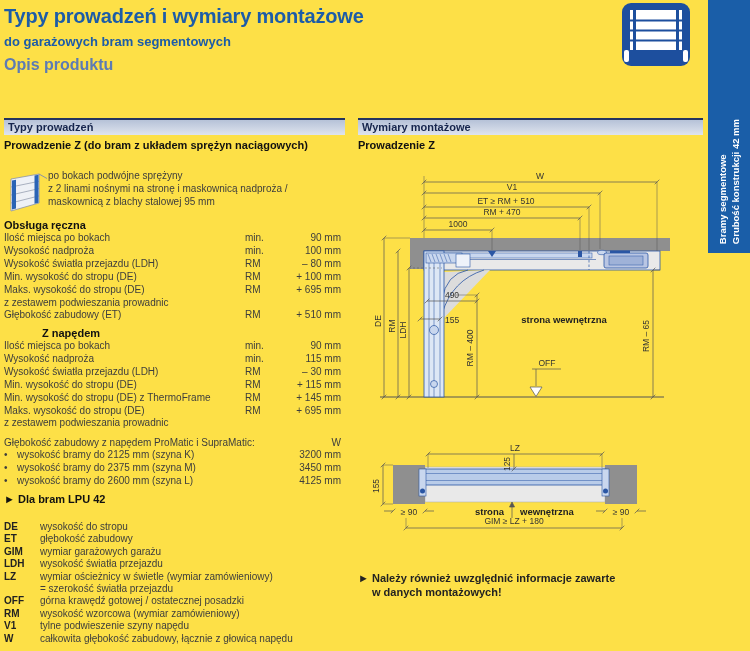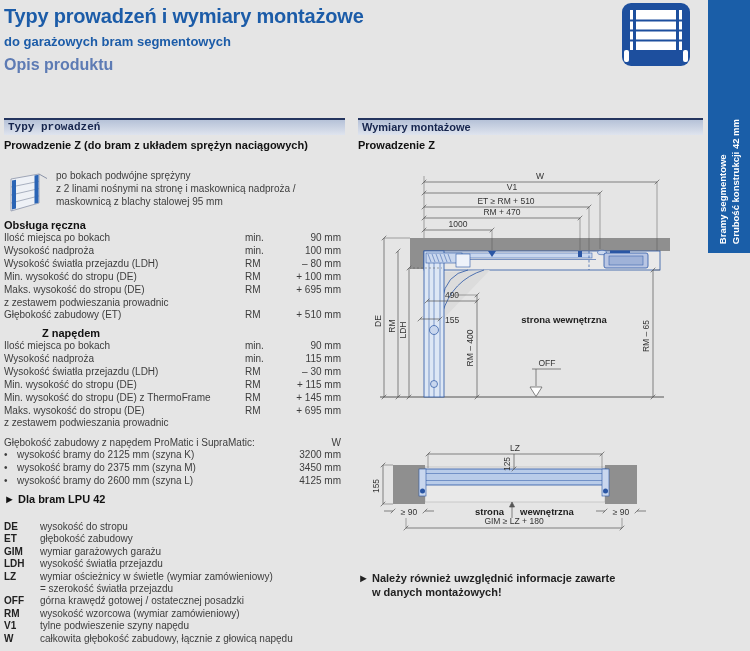--- a/index.html
+++ b/index.html
@@ -1,45 +1,45 @@
 <!DOCTYPE html>
 <html><head>
 <meta charset="utf-8">
 <style>
   * { margin:0; padding:0; box-sizing:border-box; }
   html,body { background:#fff; }
   .page {
-    position:relative; width:750px; height:651px; background:#e5e5e5;
+    position:relative; width:750px; height:651px; background:#fde047;
     font-family:"Liberation Sans", sans-serif; color:#3d3d3d; overflow:hidden;
   }
   .abs { position:absolute; }
   .title { left:4px; top:5px; font-size:20px; font-weight:bold; color:#1c5ca8; letter-spacing:-0.2px; }
   .subtitle { left:4px; top:34px; font-size:13px; font-weight:bold; color:#1c5ca8; }
   .opis { left:4px; top:56px; font-size:16px; font-weight:bold; color:#5d7bb4; }
   .door-icon { left:622px; top:3px; }
   .sidebar {
     right:0; top:0; width:42px; height:253px; background:#1a5ea8;
     display:flex; align-items:flex-end; justify-content:center; padding-bottom:9px;
   }
   .sidebar-text {
     writing-mode:vertical-rl; transform:rotate(180deg);
     color:#fff; font-weight:bold; font-size:9.5px; line-height:13px; text-align:left;
   }
   .section-bar {
     height:17px; background:linear-gradient(180deg,#b6c2d8,#dfe4ee);
     border-top:2px solid #24355f; font-weight:bold; font-size:11px; color:#16254d;
     padding:1px 0 0 4px;
   }
-  .bar-left { left:4px; top:118px; width:341px;font-family:Liberation Mono, monospace; }
+  .bar-left { left:4px; top:118px; width:341px; }
   .bar-right { left:358px; top:118px; width:345px; }
   .colhead { font-size:11px; font-weight:bold; color:#111; }
   .lh { left:4px; top:139px; width:341px; }
   .rh { left:358px; top:139px; }
   .intro { left:4px; top:167px; width:341px; display:flex; }
-  .intro-txt { margin-left:8px; font-size:10px; line-height:13px; color:#3d3d3d; padding-top:2px; }
+  .intro-txt { margin-left:0; font-size:10px; line-height:13px; color:#3d3d3d; padding-top:2px; }
   .subhead { font-size:11px; font-weight:bold; color:#111;text-align:right; }
   .tbl { left:4px; width:337px; font-size:10px; color:#3d3d3d; }
   .trow { display:grid; grid-template-columns:minmax(0,1fr) 44px 52px; line-height:12.9px; }
   .trow .val { text-align:right; }
   .depth { left:4px; top:436px; width:337px; font-size:10px; color:#3d3d3d; }
   .drow-h { display:grid; grid-template-columns:1fr 56px; line-height:13px; }
   .drow { display:grid; grid-template-columns:13px 1fr 56px; line-height:12.9px; }
   .drow .val, .drow-h .val { text-align:right; }
   .lpu { left:4px; top:493px; font-size:11px; font-weight:bold; color:#111; }
   .legend { left:4px; top:521px; width:337px; font-size:10px; color:#3d3d3d; }

